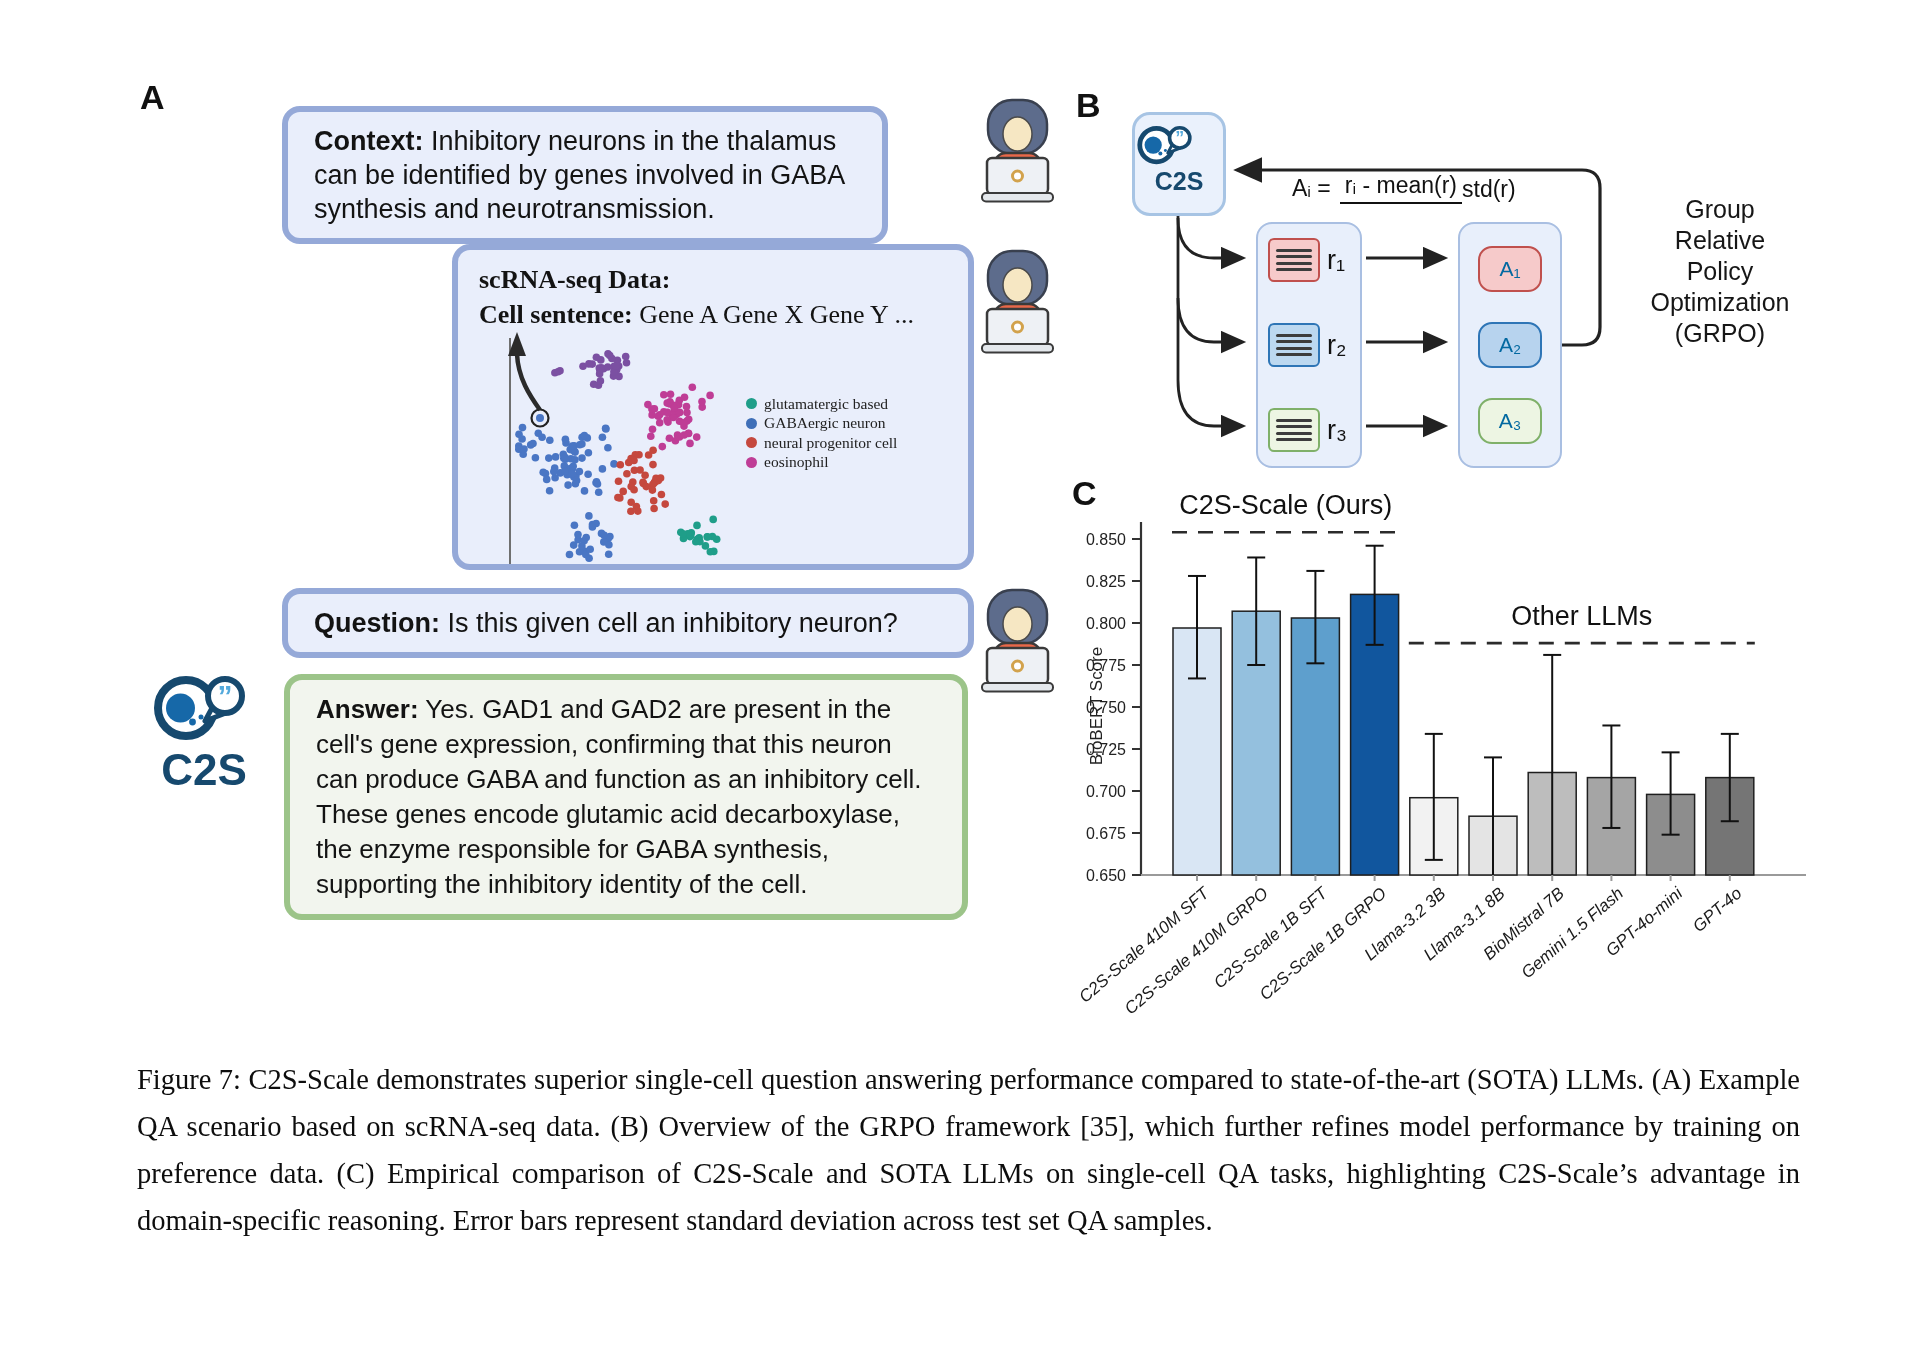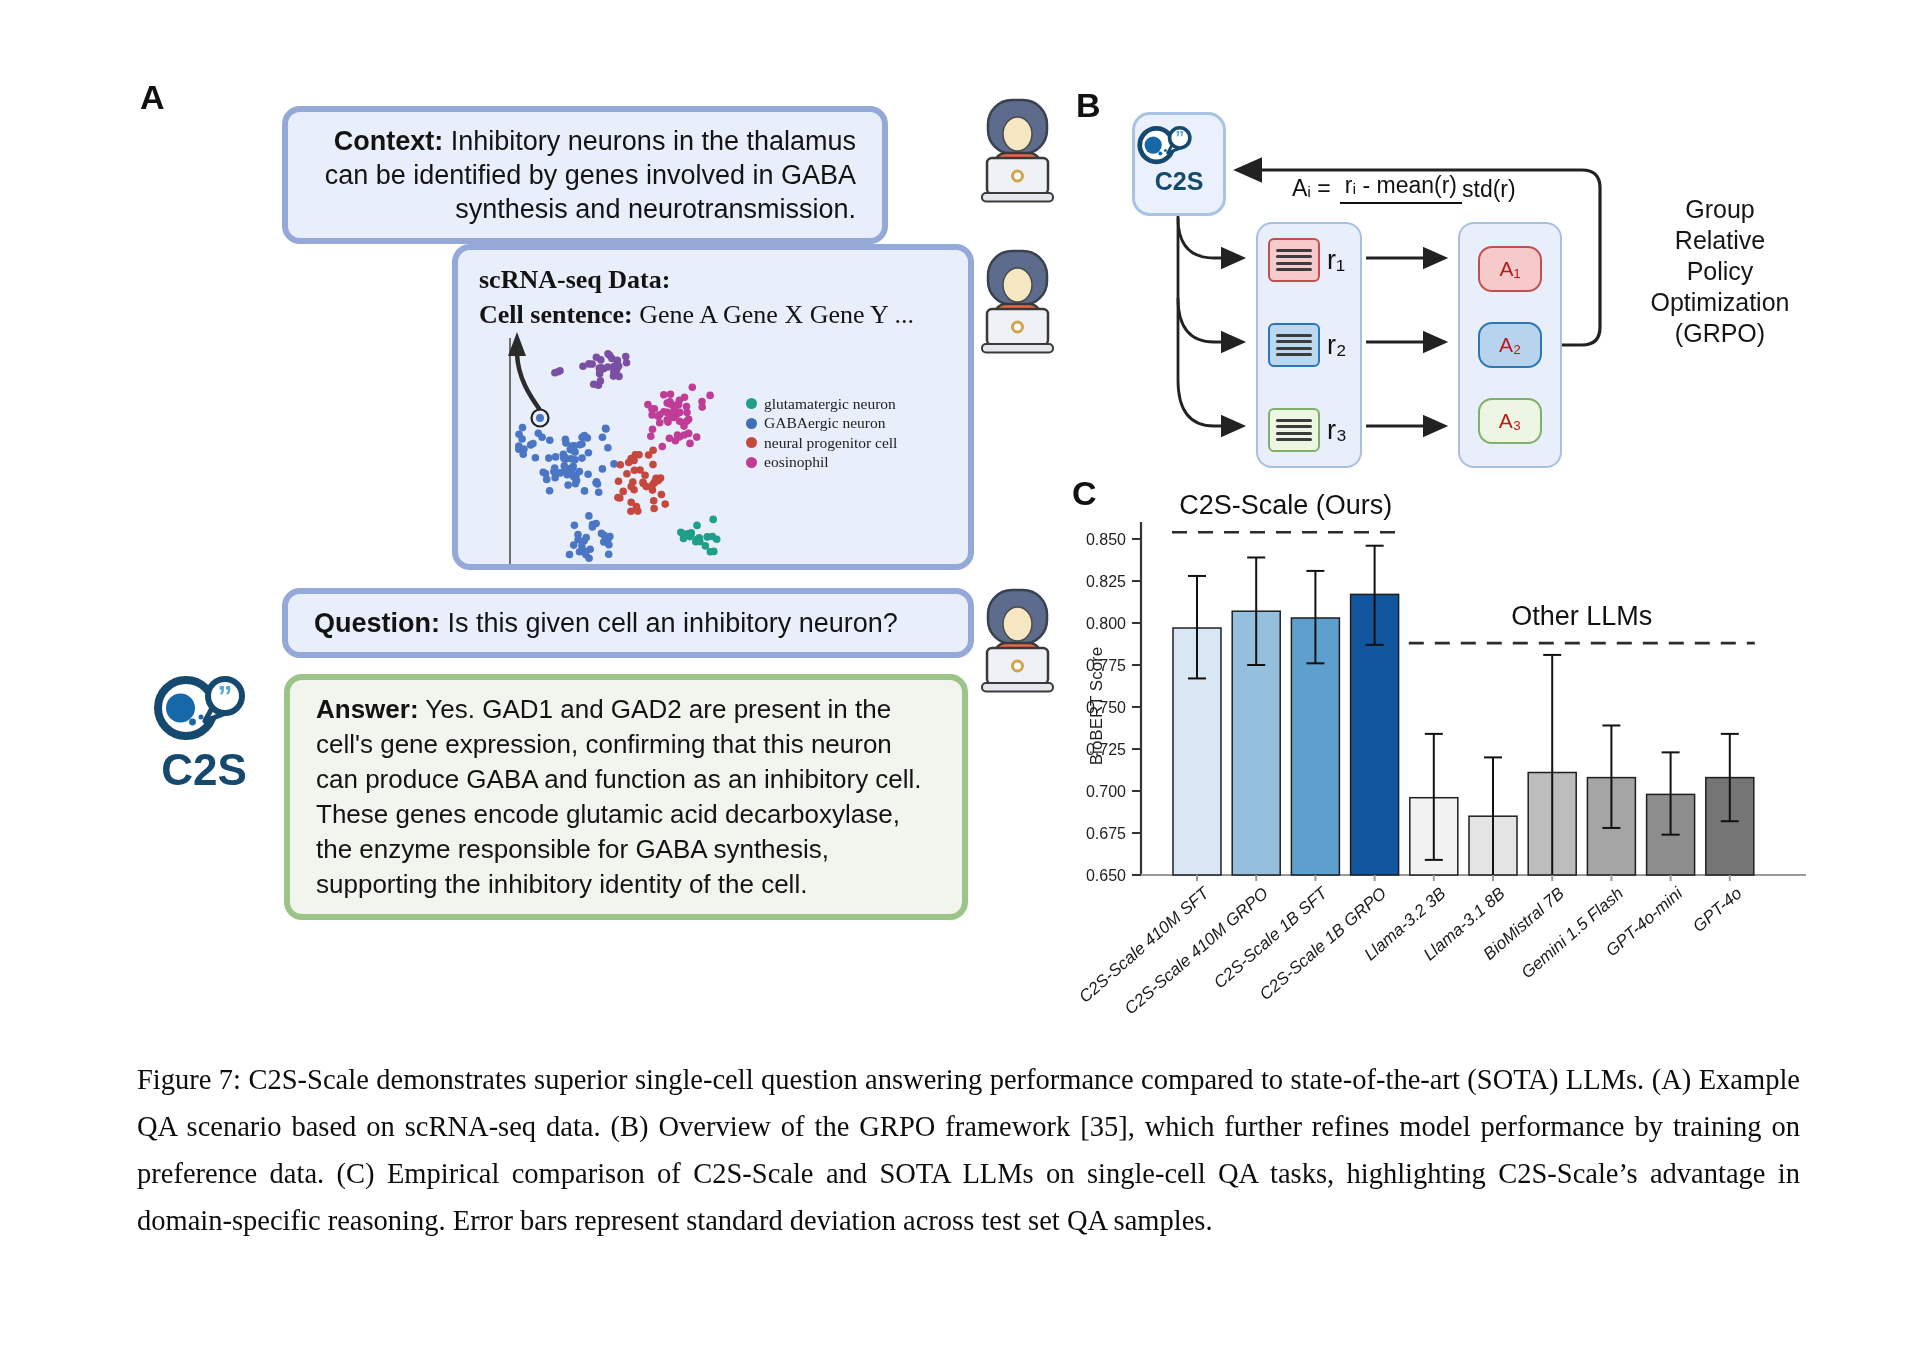--- a/index.html
+++ b/index.html
@@ -21,21 +21,21 @@
   .c2s-box-b .c2s-word{font-size:25px;line-height:26px;}
   .b-container{position:absolute;box-sizing:border-box;width:106px;top:222px;height:246px;
                background:#e8effb;border:2px solid #a9bfe2;border-radius:16px;
                display:flex;flex-direction:column;justify-content:space-between;padding:14px 10px;}
   .sample-row{display:flex;align-items:center;}
   .doc-box{width:52px;height:44px;box-sizing:border-box;border-radius:6px;border:2px solid;
            display:flex;flex-direction:column;justify-content:space-evenly;padding:5px 6px;}
   .doc-box i{display:block;height:3px;background:#3c3c3c;border-radius:2px;}
   .sample-lbl{font-size:27px;margin-left:7px;color:#111;}
   .adv-box{width:64px;height:46px;box-sizing:border-box;border:2.5px solid;border-radius:14px;
-           display:flex;align-items:center;justify-content:center;font-size:21px;color:#b91c1c;margin:8px auto;}
+           display:flex;align-items:center;justify-content:center;font-size:21px;color:#0369a1;margin:8px auto;}
   .formula{position:absolute;left:1292px;top:172px;display:flex;align-items:center;font-size:23px;color:#111;}
   .formula .frac{display:inline-flex;align-items:center;margin-left:9px;}
   .formula .num{border-bottom:2.5px solid #111;padding:0 5px 3px;}
   .formula .den{padding-top:2px;}
   .grpo-text{position:absolute;left:1632px;top:194px;width:176px;text-align:center;
              font-size:25px;line-height:31px;color:#161616;}
   .legend{position:absolute;left:288px;top:144px;z-index:3;}
   .legend-row{display:flex;align-items:center;height:19.5px;}
   .legend-dot{width:11px;height:11px;border-radius:50%;margin-right:7px;flex:0 0 auto;}
   .legend-lbl{font-size:15.5px;color:#222;white-space:nowrap;}
@@ -46,21 +46,21 @@
   .abs{position:absolute;}
   text{font-family:"Liberation Sans",sans-serif;}
 </style>
 </head>
 <body>
 
 <div id="page">
 
   <div class="panel-label" style="left:140px;top:78px;">A</div>
 
-  <div class="bubble" style="left:282px;top:106px;width:606px;text-align:right;">
+  <div class="bubble" style="left:282px;top:106px;width:606px;">
     <b>Context:</b><span> Inhibitory neurons in the thalamus can be identified by genes involved in GABA synthesis and neurotransmission.</span>
   </div>
 
   <div class="persona" style="left:970px;top:92px;">
 <svg width="95" height="112" viewBox="0 0 95 112">
   <rect x="18" y="8" width="59" height="54" rx="24" fill="#5d6c8c" stroke="#39404f" stroke-width="2.5"></rect>
   <ellipse cx="47.5" cy="42" rx="14.5" ry="17" fill="#f6e7c3" stroke="#4a4a4a" stroke-width="1.5"></ellipse>
   <rect x="24" y="61" width="47" height="40" rx="12" fill="#e8684a" stroke="#3a3a3a" stroke-width="2.5"></rect>
   <rect x="17" y="66" width="61" height="36" rx="5" fill="#eef1f5" stroke="#3a3a3a" stroke-width="2.5"></rect>
   <circle cx="47.5" cy="84" r="5" fill="#fff" stroke="#d2a24c" stroke-width="3"></circle>
@@ -312,21 +312,21 @@
         <circle cx="224.9" cy="283.8" r="3.8" fill="#1f9e89"></circle>
         <circle cx="247.4" cy="295.9" r="3.8" fill="#1f9e89"></circle>
         <circle cx="82" cy="168" r="4" fill="#4a76c4"></circle>
         <circle cx="82" cy="168" r="8.5" fill="none" stroke="#222" stroke-width="2.2"></circle>
         <path d="M82,160 C72,146 60,128 59,104" fill="none" stroke="#2b2b2b" stroke-width="4.5"></path>
         <path d="M50,106 L68,106 L59,82 Z" fill="#2b2b2b"></path>
       </svg>
     <div class="legend" id="scatter-legend">
         <div class="legend-row">
           <span class="legend-dot" style="background: rgb(31, 158, 137);"></span>
-          <span class="legend-lbl">glutamatergic neuron</span>
+          <span class="legend-lbl">glutamatergic based</span>
         </div>
         <div class="legend-row">
           <span class="legend-dot" style="background: rgb(63, 111, 184);"></span>
           <span class="legend-lbl">GABAergic neuron</span>
         </div>
         <div class="legend-row">
           <span class="legend-dot" style="background: rgb(197, 72, 62);"></span>
           <span class="legend-lbl">neural progenitor cell</span>
         </div>
         <div class="legend-row">

